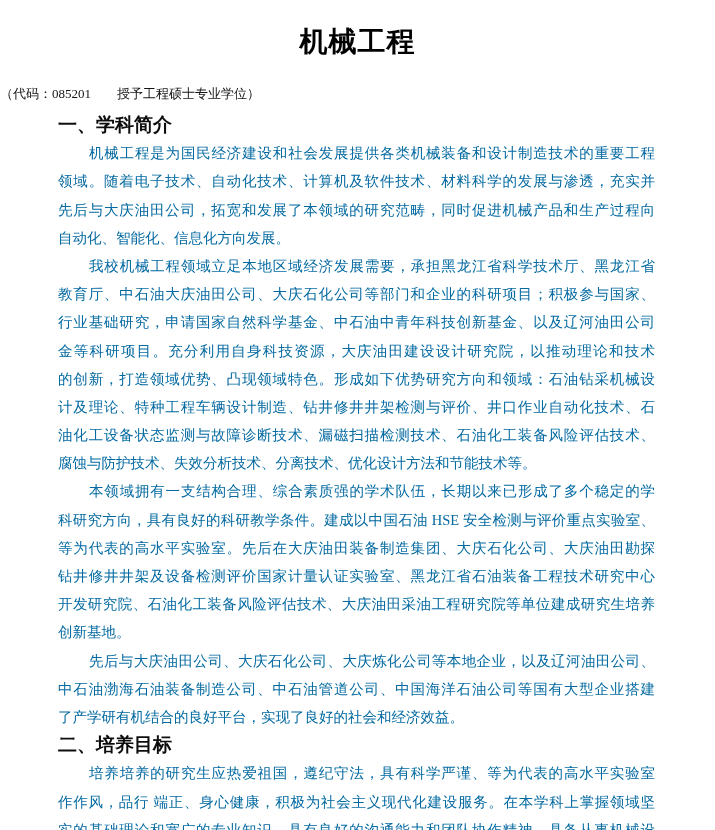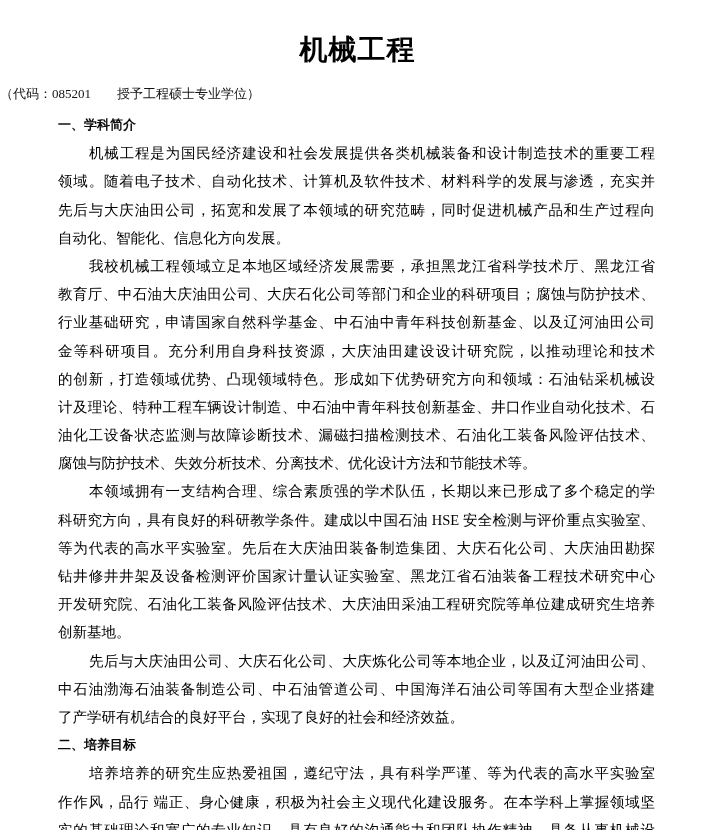--- a/index.html
+++ b/index.html
@@ -22,21 +22,20 @@
     left: 0;
     width: 100%;
     height: 40px;
     line-height: 40px;
     text-align: center;
     font-family: "DejaVu Sans", "Liberation Sans", sans-serif;
     font-weight: bold;
     font-size: 28px;
     color: #000000;
     letter-spacing: 1px;
-    margin-top: 8px;
   }
   .doc-subtitle {
     position: absolute;
     top: 84px;
     left: 0;
     width: 100%;
     height: 20px;
     line-height: 20px;
     text-align: left;
     font-size: 13px;
@@ -49,31 +48,31 @@
     width: 597px;
   }
   .line {
     height: 28.2px;
     line-height: 28.2px;
     font-size: 14.5px;
     overflow: hidden;
     text-align: justify;
     text-align-last: justify;
     text-justify: inter-character;
-    color: #000000;
+    color: #0369a1;
   }
   .line.indent {
     text-indent: 31px;
   }
   .line.para-end {
     text-align-last: left;
   }
   .line.heading {
     font-weight: bold;
-    font-size: 13px;
+    font-size: 19px;
     text-align: left;
     text-align-last: left;
     color: #0d0d0d;
   }
 </style>
 </head>
 <body>
 
 <div class="page">
   <div class="doc-title">机械工程</div>
@@ -81,25 +80,25 @@
   <div class="doc-body">
       <div class="line heading">一、学科简介</div>
       <div>
         <div class="line indent">机械工程是为国民经济建设和社会发展提供各类机械装备和设计制造技术的重要工程</div>
         <div class="line">领域。随着电子技术、自动化技术、计算机及软件技术、材料科学的发展与渗透，充实并</div>
         <div class="line">先后与大庆油田公司，拓宽和发展了本领域的研究范畴，同时促进机械产品和生产过程向</div>
         <div class="line para-end">自动化、智能化、信息化方向发展。</div>
       </div>
       <div>
         <div class="line indent">我校机械工程领域立足本地区域经济发展需要，承担黑龙江省科学技术厅、黑龙江省</div>
-        <div class="line">教育厅、中石油大庆油田公司、大庆石化公司等部门和企业的科研项目；腐蚀与防护技术、</div>
+        <div class="line">教育厅、中石油大庆油田公司、大庆石化公司等部门和企业的科研项目；积极参与国家、</div>
         <div class="line">行业基础研究，申请国家自然科学基金、中石油中青年科技创新基金、以及辽河油田公司</div>
         <div class="line">金等科研项目。充分利用自身科技资源，大庆油田建设设计研究院，以推动理论和技术</div>
         <div class="line">的创新，打造领域优势、凸现领域特色。形成如下优势研究方向和领域：石油钻采机械设</div>
-        <div class="line">计及理论、特种工程车辆设计制造、中石油中青年科技创新基金、井口作业自动化技术、石</div>
+        <div class="line">计及理论、特种工程车辆设计制造、钻井修井井架检测与评价、井口作业自动化技术、石</div>
         <div class="line">油化工设备状态监测与故障诊断技术、漏磁扫描检测技术、石油化工装备风险评估技术、</div>
         <div class="line para-end">腐蚀与防护技术、失效分析技术、分离技术、优化设计方法和节能技术等。</div>
       </div>
       <div>
         <div class="line indent">本领域拥有一支结构合理、综合素质强的学术队伍，长期以来已形成了多个稳定的学</div>
         <div class="line">科研究方向，具有良好的科研教学条件。建成以中国石油 HSE 安全检测与评价重点实验室、</div>
         <div class="line">等为代表的高水平实验室。先后在大庆油田装备制造集团、大庆石化公司、大庆油田勘探</div>
         <div class="line">钻井修井井架及设备检测评价国家计量认证实验室、黑龙江省石油装备工程技术研究中心</div>
         <div class="line">开发研究院、石油化工装备风险评估技术、大庆油田采油工程研究院等单位建成研究生培养</div>
         <div class="line para-end">创新基地。</div>

